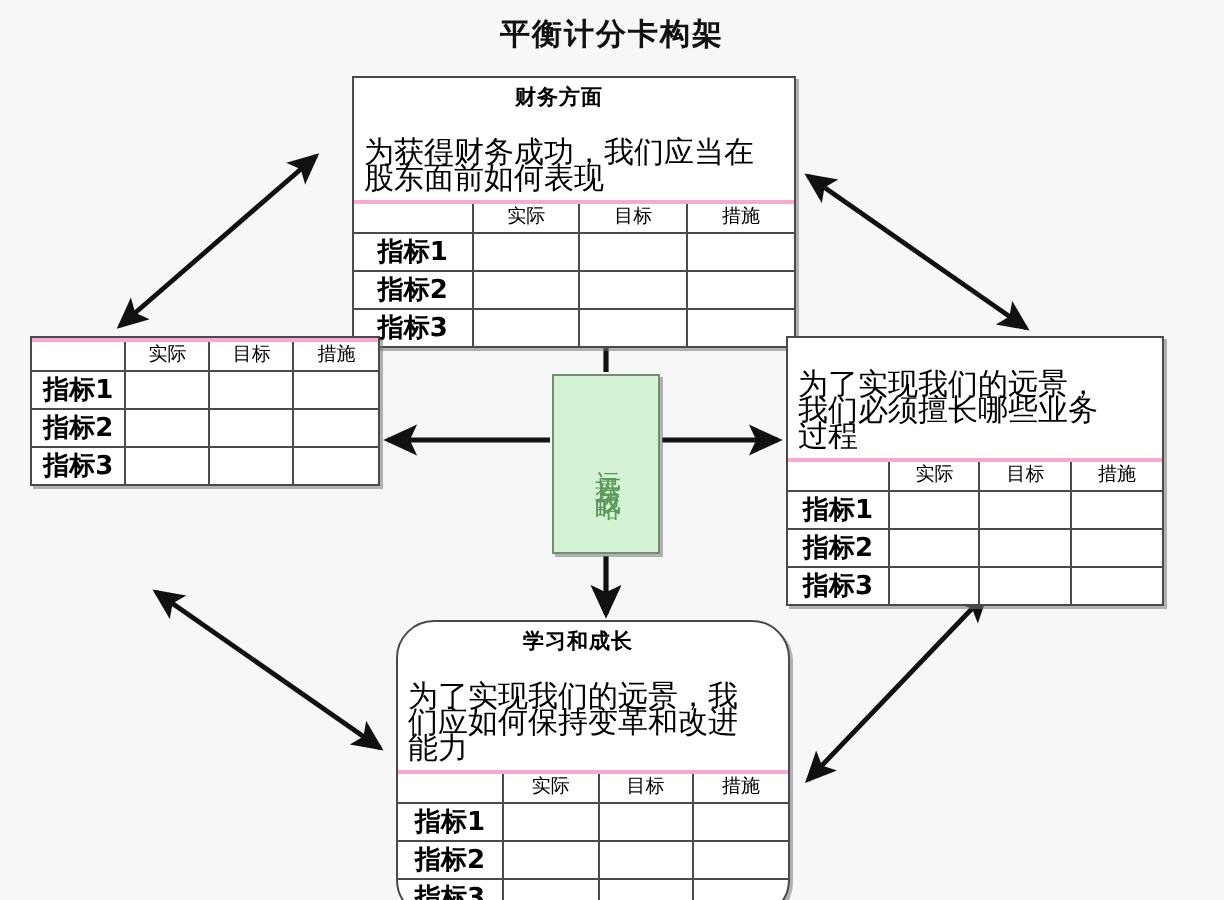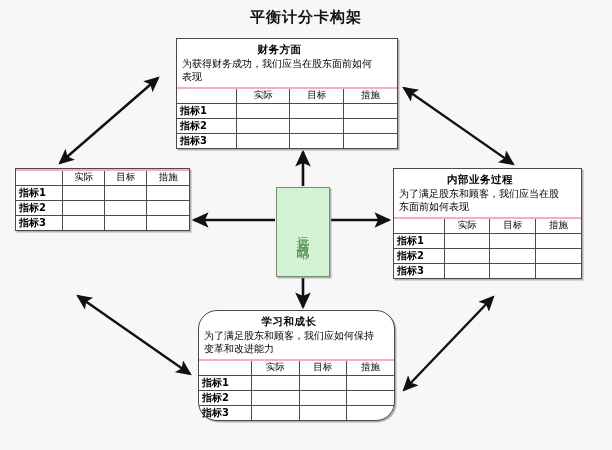--- a/index.html
+++ b/index.html
@@ -52,24 +52,24 @@
   }
   .pb-title {
     text-align: center;
     font-size: 10.5px;
     font-weight: bold;
     color: #000;
     line-height: 14px;
     letter-spacing: 0.5px;
   }
   .pb-desc {
-    font-size: 10px;
+    font-size: 15px;
     color: #000;
     line-height: 13px;
-    margin-top: 1px;
+    margin-top: 14px;
   }
   .pb-desc.center {
     text-align: center;
   }
 
   table.pb-table {
     border-collapse: collapse;
     width: 100%;
     table-layout: fixed;
     border-top: 2px solid #f9a8d4;
@@ -81,23 +81,23 @@
     font-size: 9px;
     font-weight: normal;
     color: #000;
     box-sizing: border-box;
   }
   table.pb-table th {
     text-align: center;
     font-size: 9.5px;
   }
   table.pb-table td.row-label {
-    font-size: 10px;
+    font-size: 13px;
     font-weight: bold;
-    text-align: left;
+    text-align: center;
     white-space: nowrap;
   }
   table.pb-table .col-first { width: 27%; }
   table.pb-table .col-data  { width: 24.33%; }
   table.pb-table tr td:first-child,
   table.pb-table tr th:first-child { border-left: none; }
   table.pb-table tr td:last-child,
   table.pb-table tr th:last-child { border-right: none; }
   table.pb-table tr:last-child td { border-bottom: none; }
 
@@ -227,22 +227,21 @@
         <td></td>
         <td></td>
         <td></td>
       </tr>
     </tbody>
       </table>
   </div>
 
   <div class="perspective-box" id="box-internal">
     <div class="pb-header">
-      <div class="pb-title">内部业务过程</div>
-      <div class="pb-desc">为了满足股东和顾客，我们应当在股东面前如何表现</div>
+      <div class="pb-desc">为了实现我们的远景，我们必须擅长哪些业务过程</div>
     </div>
     <table class="pb-table">
       <tbody>
           <tr>
         <th class="col-first"></th>
         <th class="col-data">实际</th>
         <th class="col-data">目标</th>
         <th class="col-data">措施</th>
       </tr>
       <tr>
@@ -263,21 +262,21 @@
         <td></td>
         <td></td>
       </tr>
     </tbody>
       </table>
   </div>
 
   <div class="perspective-box" id="box-learning">
     <div class="pb-header">
       <div class="pb-title">学习和成长</div>
-      <div class="pb-desc">为了满足股东和顾客，我们应如何保持变革和改进能力</div>
+      <div class="pb-desc">为了实现我们的远景，我们应如何保持变革和改进能力</div>
     </div>
     <table class="pb-table">
       <tbody>
           <tr>
         <th class="col-first"></th>
         <th class="col-data">实际</th>
         <th class="col-data">目标</th>
         <th class="col-data">措施</th>
       </tr>
       <tr>

